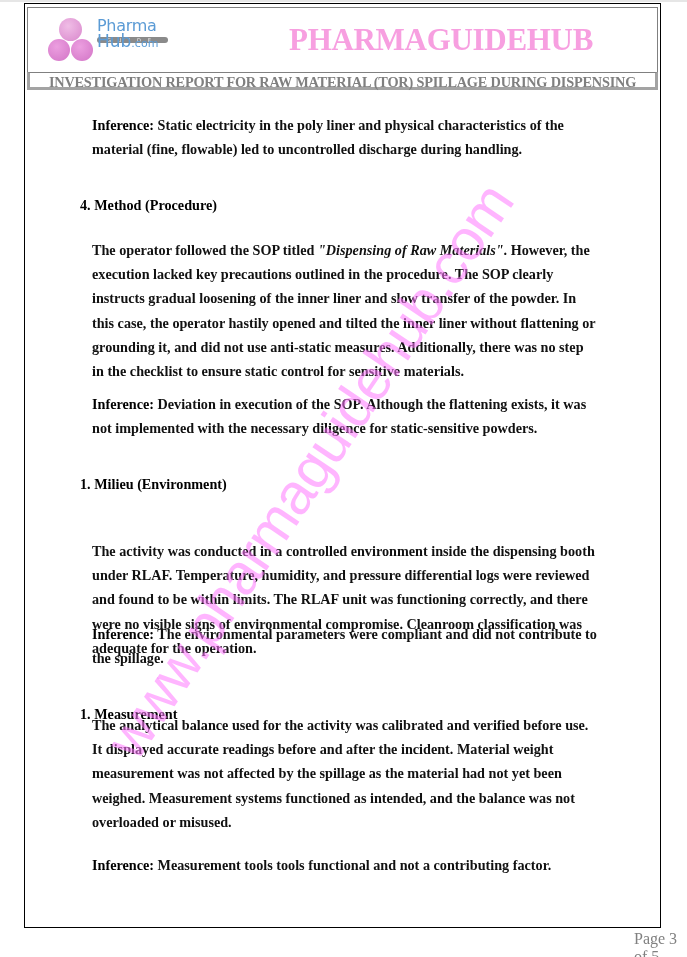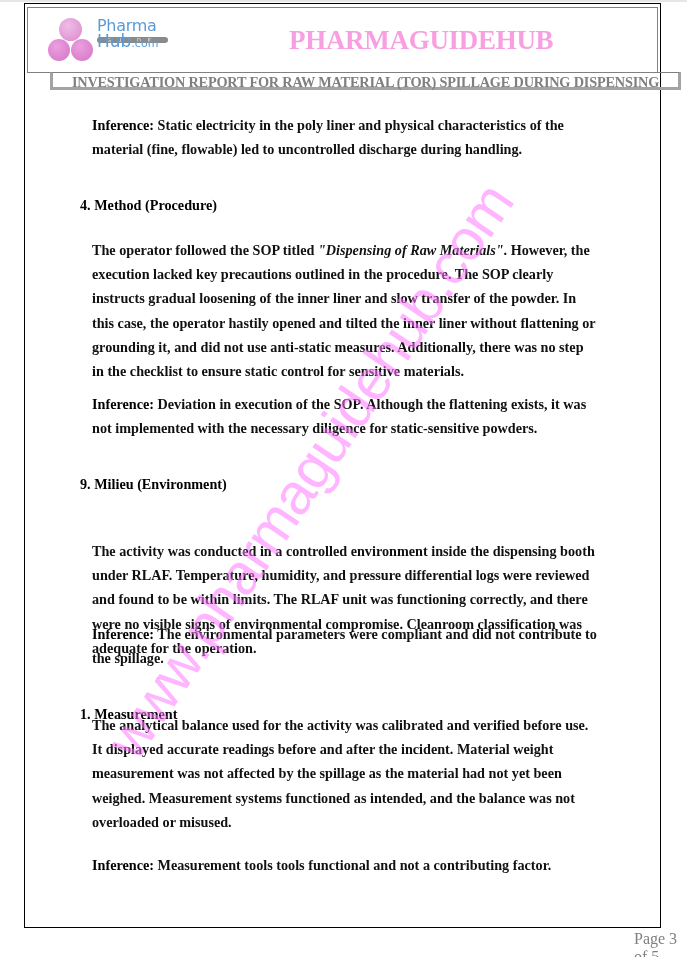--- a/index.html
+++ b/index.html
@@ -1,31 +1,31 @@
 <!DOCTYPE html>
 <html><head>
   <meta charset="utf-8">
   <style>
     html, body { margin: 0; padding: 0; background: #ffffff; }
     body { width: 687px; height: 957px; position: relative; overflow: hidden; font-family: "Liberation Serif", serif; }
     .topbar { position: absolute; left: 0; top: 0; width: 687px; height: 2px; background: #e6e6e6; }
     .page-frame { position: absolute; left: 24px; top: 3px; width: 637px; height: 925px; border: 1.5px solid #000; box-sizing: border-box; }
     .header-box { position: absolute; left: 27px; top: 7px; width: 631px; height: 66px; border: 1px solid #808080; box-sizing: border-box; }
-    .title-row { position: absolute; left: 27px; top: 72px; width: 631px; height: 18px; border: 3px solid #a3a3a3; border-top: 1px solid #808080; box-sizing: border-box; text-align: center; margin-left: 23px; }
+    .title-row { position: absolute; left: 27px; top: 72px; width: 631px; height: 18px; border: 3px solid #a3a3a3; border-top: 1px solid #808080; box-sizing: border-box; text-align: center; }
     .title-row span { font-family: "Liberation Serif", serif; font-weight: bold; font-size: 14.3px; color: #7f7f7f; line-height: 16px; white-space: nowrap; letter-spacing: -0.2px; }
     .logo { position: absolute; left: 45px; top: 15px; width: 130px; height: 50px; }
     .logo .c { position: absolute; border-radius: 50%; }
     .logo .c1 { left: 14px; top: 3px; width: 23px; height: 23px; background: radial-gradient(circle at 40% 35%, #f0bde6, #d987cc); }
     .logo .c2 { left: 3px; top: 24px; width: 22px; height: 22px; background: radial-gradient(circle at 40% 35%, #ec9fe0, #d274c6); }
     .logo .c3 { left: 26px; top: 24px; width: 22px; height: 22px; background: radial-gradient(circle at 40% 35%, #ec9fe0, #d274c6); }
     .logo .t1 { position: absolute; left: 52px; top: 1px; font-family: "DejaVu Sans", sans-serif; font-size: 16px; color: #5b9bd5; letter-spacing: -0.3px; line-height: 20px; }
     .logo .guide { position: absolute; left: 52px; top: 22px; width: 71px; height: 6px; background: #8a8a8a; border-radius: 3px; color: #eee; font-family: "DejaVu Sans", sans-serif; font-size: 5px; line-height: 6px; text-align: center; letter-spacing: 7px; }
     .logo .t2 { position: absolute; left: 52px; top: 16px; font-family: "DejaVu Sans", sans-serif; font-size: 17px; color: #5b9bd5; line-height: 20px; }
     .logo .t2 small { font-size: 11px; }
-    .brand { position: absolute; left: 289px; top: 24px; font-family: "Liberation Serif", serif; font-weight: bold; font-size: 27px; color: #f79fe0; letter-spacing: -0.3px; line-height: 32px; }
+    .brand { position: absolute; left: 289px; top: 24px; font-family: "Liberation Serif", serif; font-weight: bold; font-size: 31px; color: #f79fe0; letter-spacing: -0.3px; line-height: 32px; }
     .p { font-family: "Liberation Serif", serif; font-size: 14.2px; color: #111; line-height: 24.2px; margin: 12px; font-weight: bold; }
     .p b { color: #000; }
     .h { font-family: "Liberation Serif", serif; font-size: 14.2px; font-weight: bold; color: #000; line-height: 24px; margin: 0; position: absolute; left: 80px; }
     .blk { position: absolute; left: 80px; width: 530px; }
     .watermark { position: absolute; left: 60px; top: 420px; font-family: "Liberation Sans", sans-serif; font-size: 58px; color: rgba(255, 120, 255, 0.55); transform: rotate(-56deg); transform-origin: left top; white-space: nowrap; pointer-events: none; letter-spacing: -1px; line-height: 60px; }
     .footer { position: absolute; left: 634px; top: 930px; font-family: "Liberation Serif", serif; font-size: 16px; color: #808080; }
   </style>
 </head>
 <body>
 
@@ -54,21 +54,21 @@
 </div>
 
 <div class="h" style="top:193px;">4. Method (Procedure)</div>
 <div class="blk" style="top:226px;">
   <p class="p"><span>The operator followed the SOP titled </span><i>"Dispensing of Raw Materials"</i><span>. However, the execution lacked key precautions outlined in the procedure. The SOP clearly instructs gradual loosening of the inner liner and slow transfer of the powder. In this case, the operator hastily opened and tilted the inner liner without flattening or grounding it, and did not use anti-static measures. Additionally, there was no step in the checklist to ensure static control for sensitive materials.</span></p>
 </div>
 <div class="blk" style="top:380px;">
   <p class="p"><b>Inference:</b><span> Deviation in execution of the SOP. Although the flattening exists, it was not implemented with the necessary diligence for static-sensitive powders.</span></p>
 </div>
 
-<div class="h" style="top:472px;">9. Milieu (Environment)</div>
+<div class="h" style="top:472px;">1. Milieu (Environment)</div>
 <div class="blk" style="top:527px;">
   <p class="p">The activity was conducted in a controlled environment inside the dispensing booth under RLAF. Temperature, humidity, and pressure differential logs were reviewed and found to be within limits. The RLAF unit was functioning correctly, and there were no visible signs of environmental compromise. Cleanroom classification was adequate for the operation.</p>
 </div>
 <div class="blk" style="top:610px;">
   <p class="p"><b>Inference:</b><span> The environmental parameters were compliant and did not contribute to the spillage.</span></p>
 </div>
 
 <div class="h" style="top:702px;">1. Measurement</div>
 <div class="blk" style="top:701px;">
   <p class="p">The analytical balance used for the activity was calibrated and verified before use. It displayed accurate readings before and after the incident. Material weight measurement was not affected by the spillage as the material had not yet been weighed. Measurement systems functioned as intended, and the balance was not overloaded or misused.</p>

